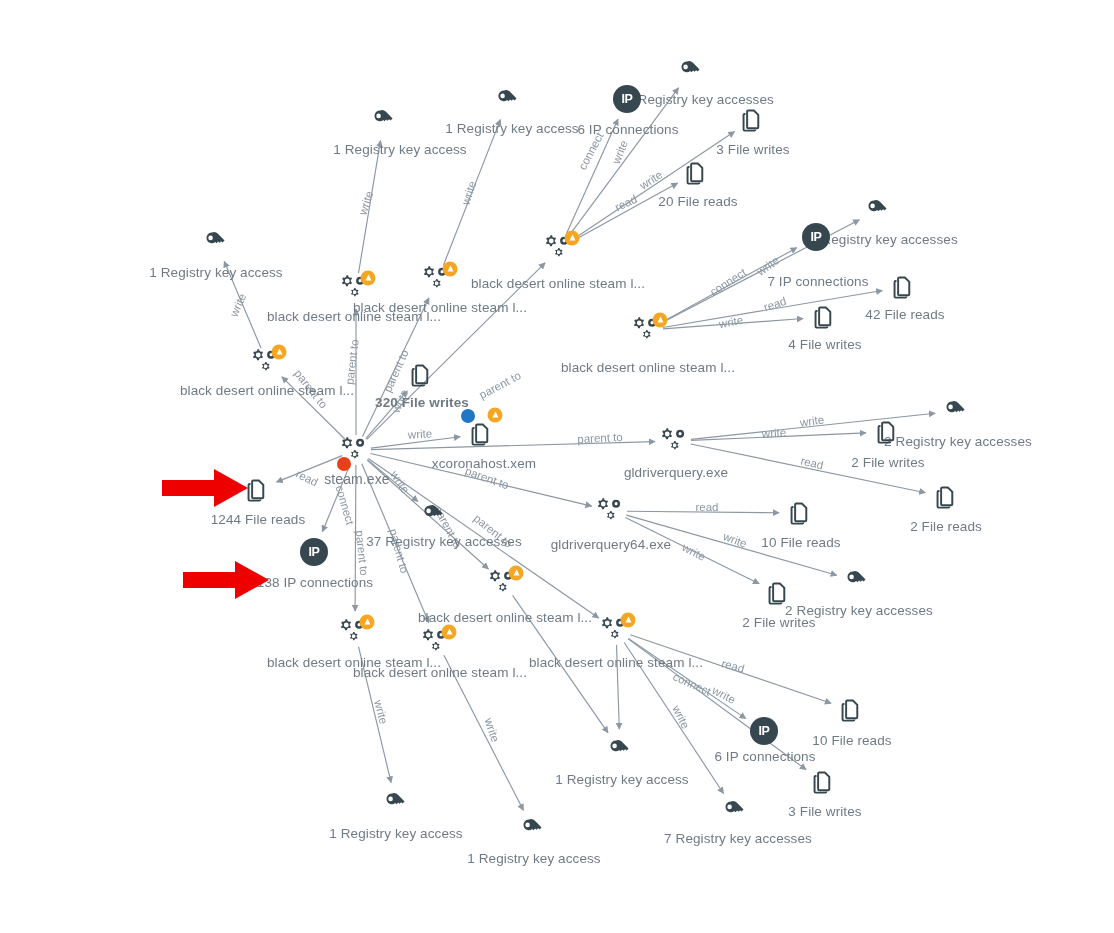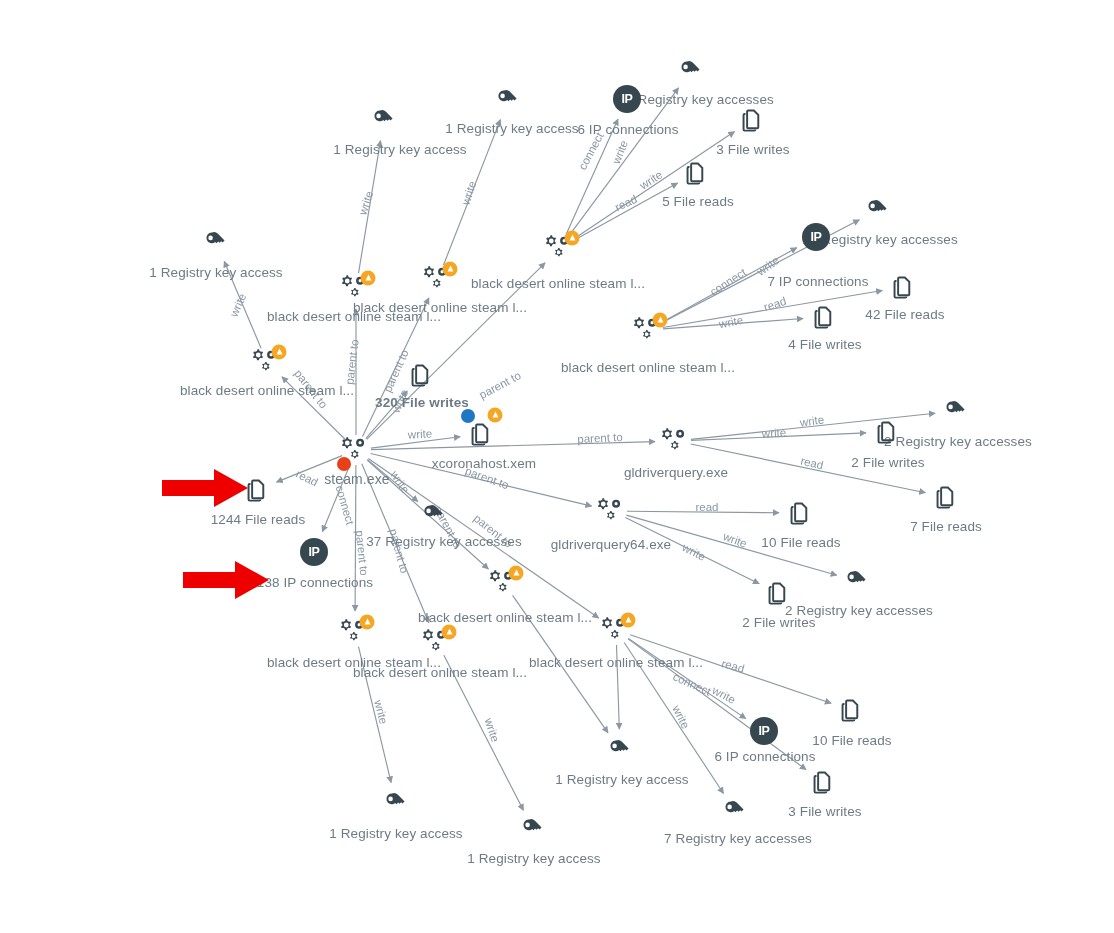--- a/index.html
+++ b/index.html
@@ -224,21 +224,21 @@
         </div>
         <div class="node-label" style="left: 753px; top: 142px;">3 File writes</div>
       </div>
       <div class="node" style="left: 0px; top: 0px;">
         <div class="glyph" style="left: 696px; top: 173px;">
           <svg class="icon" width="26" height="26" viewBox="0 0 24 24" fill="none" stroke="#37474f" stroke-width="1.8">
             <path d="M8.5 3.2h5.2l4.1 4.1v11.3a1 1 0 0 1-1 1H8.5a1 1 0 0 1-1-1V4.2a1 1 0 0 1 1-1z"></path>
             <path d="M6 6.4H5.2a1 1 0 0 0-1 1v13.4a1 1 0 0 0 1 1h8.9a1 1 0 0 0 1-1V21"></path>
           </svg>
         </div>
-        <div class="node-label" style="left: 698px; top: 194px;">5 File reads</div>
+        <div class="node-label" style="left: 698px; top: 194px;">20 File reads</div>
       </div>
       <div class="node" style="left: 0px; top: 0px;">
         <div class="glyph" style="left: 878px; top: 210px;">
           <svg class="icon" width="26" height="26" viewBox="0 0 24 24" fill="#37474f">
             <path d="M8.2 3.2a5 5 0 1 0 3.1 8.9l1.1 1.1 1.6-1.6 1.2 1.2 1.6-1.6 1.2 1.2 1.9-1.9-6.1-6.1a5 5 0 0 0-5.6-1.2zM7 6.1a2.1 2.1 0 1 1 0 4.2 2.1 2.1 0 0 1 0-4.2z"></path>
           </svg>
         </div>
         <div class="node-label" style="left: 880px; top: 232px;">15 Registry key accesses</div>
       </div>
       <div class="node" style="left: 0px; top: 0px;">
@@ -397,21 +397,21 @@
         </div>
         <div class="node-label" style="left: 888px; top: 455px;">2 File writes</div>
       </div>
       <div class="node" style="left: 0px; top: 0px;">
         <div class="glyph" style="left: 946px; top: 497px;">
           <svg class="icon" width="26" height="26" viewBox="0 0 24 24" fill="none" stroke="#37474f" stroke-width="1.8">
             <path d="M8.5 3.2h5.2l4.1 4.1v11.3a1 1 0 0 1-1 1H8.5a1 1 0 0 1-1-1V4.2a1 1 0 0 1 1-1z"></path>
             <path d="M6 6.4H5.2a1 1 0 0 0-1 1v13.4a1 1 0 0 0 1 1h8.9a1 1 0 0 0 1-1V21"></path>
           </svg>
         </div>
-        <div class="node-label" style="left: 946px; top: 519px;">7 File reads</div>
+        <div class="node-label" style="left: 946px; top: 519px;">2 File reads</div>
       </div>
       <div class="node" style="left: 0px; top: 0px;">
         <div class="glyph" style="left: 612px; top: 511px;">
           <svg class="icon" width="30" height="26" viewBox="0 0 32 28" fill="#37474f">
             <path d="M10.2 5.2l1.5-.9-.6-1.6-1.7.3a6.6 6.6 0 0 0-1.5-.9L7.5.4H5.7l-.4 1.7c-.6.2-1.1.5-1.6.9l-1.7-.3-.9 1.6 1.3 1.1a6.4 6.4 0 0 0 0 1.8L.8 8.3l.9 1.6 1.7-.4c.5.4 1 .7 1.6.9l.3 1.7h1.9l.4-1.7c.5-.2 1-.5 1.5-.9l1.7.4.9-1.6-1.3-1.1c.1-.6.1-1.2 0-1.8l.8-.2zM6.6 9.1a2.6 2.6 0 1 1 0-5.2 2.6 2.6 0 0 1 0 5.2z"></path>
             <path d="M20.4 7.4a4.3 4.3 0 1 0 0-8.6 4.3 4.3 0 0 0 0 8.6zm0-6a1.7 1.7 0 1 1 0 3.4 1.7 1.7 0 0 1 0-3.4z" transform="translate(0,3)"></path>
             <path d="M17.6 17.7l1.1-.7-.5-1.2-1.3.3c-.3-.3-.7-.5-1.1-.7l-.3-1.3h-1.4l-.3 1.3c-.4.2-.8.4-1.2.7l-1.2-.3-.7 1.2 1 .8a4.7 4.7 0 0 0 0 1.4l-1 .8.7 1.2 1.2-.3c.4.3.8.5 1.2.7l.3 1.3h1.4l.3-1.3c.4-.2.8-.4 1.1-.7l1.3.3.5-1.2-1-.8c.1-.5.1-.9 0-1.4l-.1-.1zM15 20.5a2 2 0 1 1 0-3.9 2 2 0 0 1 0 3.9z"></path>
           </svg>
         </div>
         <div class="node-label" style="left: 611px; top: 537px;">gldriverquery64.exe</div>

